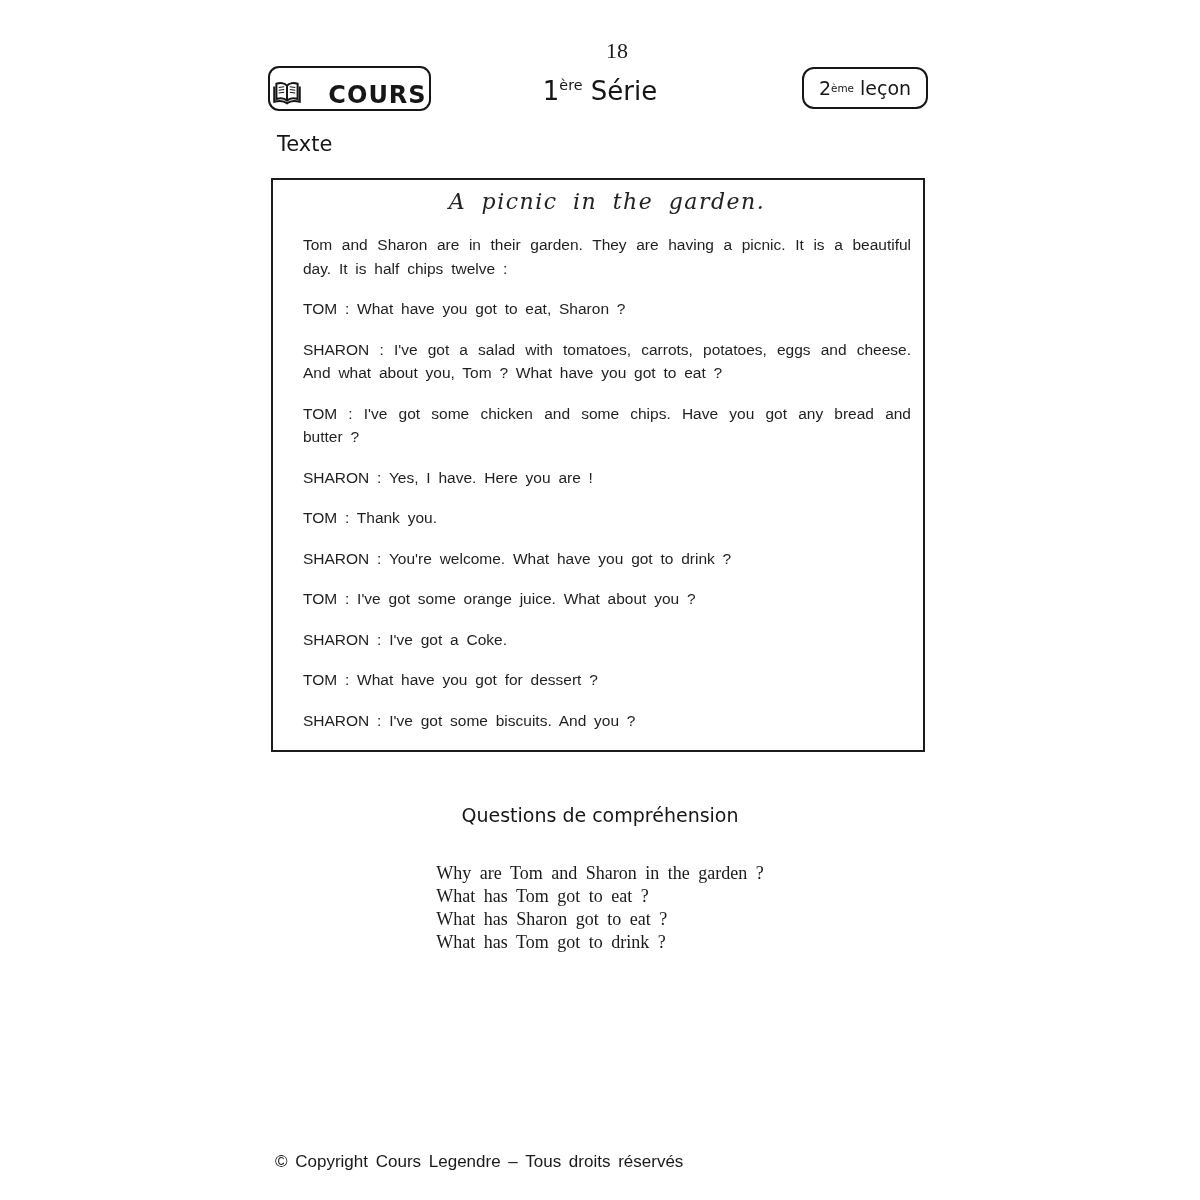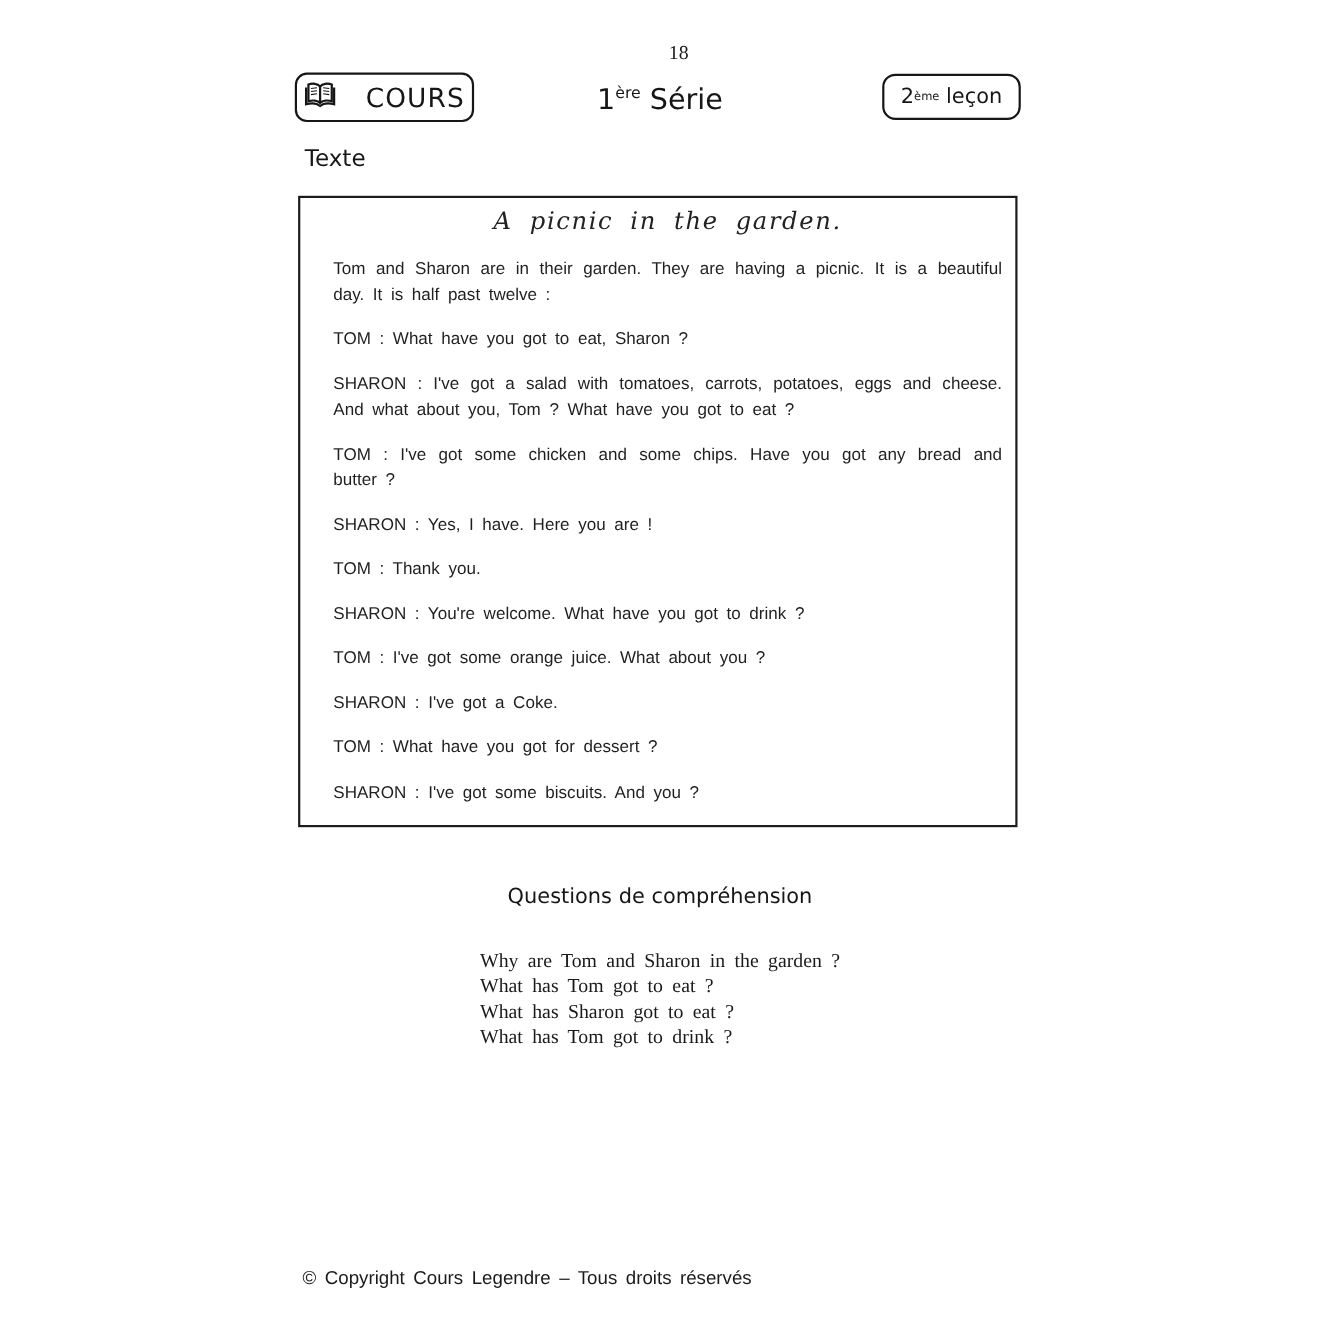--- a/index.html
+++ b/index.html
@@ -12,36 +12,37 @@
     color: #1a1a1a;
     font-family: "Liberation Sans", sans-serif;
     overflow: hidden;
   }
 
   .page-number {
     position: absolute;
     top: 38px; left: 0; right: 0;
     text-align: center;
     font-family: "Liberation Serif", serif;
-    font-size: 18px;
+    font-size: 22px;
     color: #1a1a1a;
     padding-left: 34px;
   }
 
   .cours-badge {
     position: absolute;
     left: 268px; top: 66px;
     width: 163px; height: 45px;
     border: 2.5px solid #161616;
     border-radius: 11px;
     display: flex;
-    align-items: center;
+    align-items: flex-end;
     justify-content: center;
     gap: 26px;
     background: #fff;
+    font-weight: bold;
   }
   .cours-badge .label {
     font-family: "DejaVu Sans", sans-serif;
     font-size: 24px;
     letter-spacing: 1px;
     color: #161616;
   }
   .book-icon { display: inline-block; }
 
   .series-title {
@@ -165,21 +166,21 @@
   </div>
 
   <div class="series-title"><span>1</span><sup>ère</sup> <span>Série</span></div>
 
   <div class="lecon-badge"><span>2</span><sup>ème</sup>&nbsp;<span>leçon</span></div>
 
   <div class="texte-label">Texte</div>
 
   <div class="dialogue-box">
     <div class="dialogue-title">A picnic in the garden.</div>
-    <p>Tom and Sharon are in their garden. They are having a picnic. It is a beautiful day. It is half past twelve :</p>
+    <p>Tom and Sharon are in their garden. They are having a picnic. It is a beautiful day. It is half chips twelve :</p>
     <p>TOM :  What have you got to eat, Sharon ?</p>
     <p>SHARON  : I've got a salad with tomatoes, carrots, potatoes, eggs and cheese. And what about you, Tom ?  What have you got to eat ?</p>
     <p>TOM  :  I've got some chicken and some chips. Have you got any bread and butter ?</p>
     <p>SHARON  :  Yes, I have.  Here you are !</p>
     <p>TOM  :  Thank you.</p>
     <p>SHARON  :  You're welcome. What have you got to drink ?</p>
     <p>TOM  :  I've got some orange juice.  What about you ?</p>
     <p>SHARON :  I've got a Coke.</p>
     <p>TOM  :  What have you got for dessert ?</p>
     <p>SHARON  :  I've got some biscuits.  And you ?</p>

